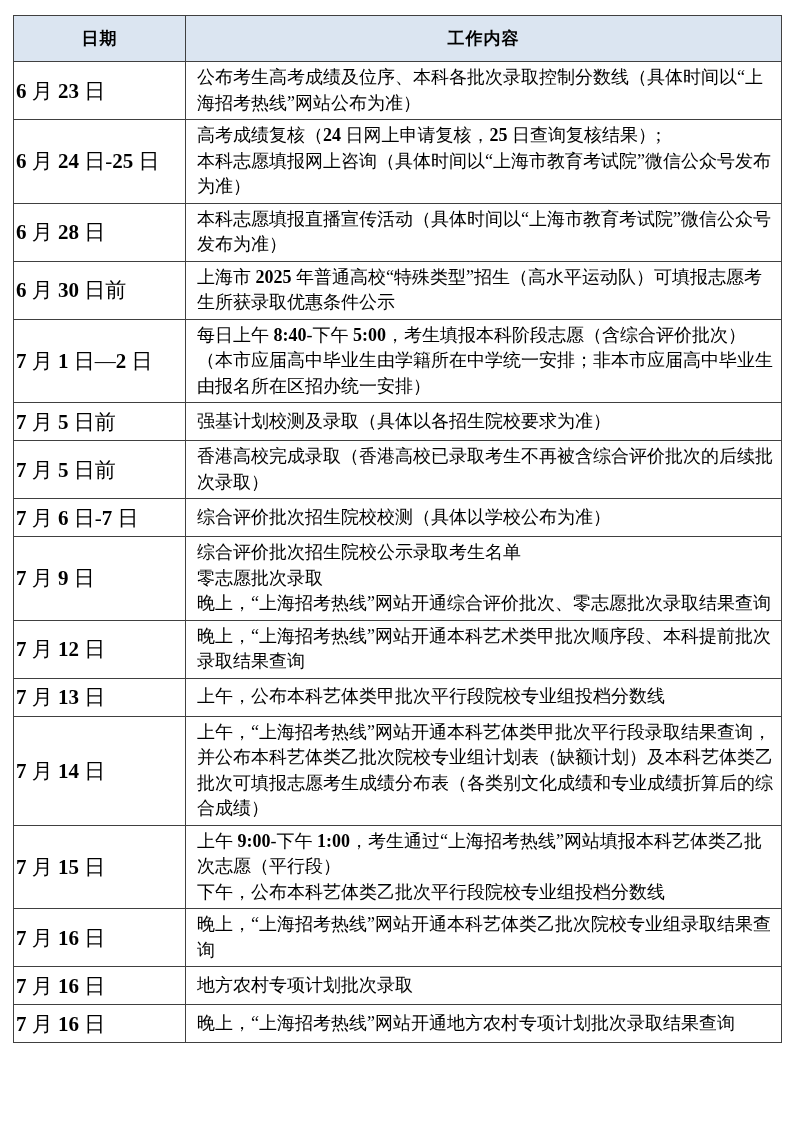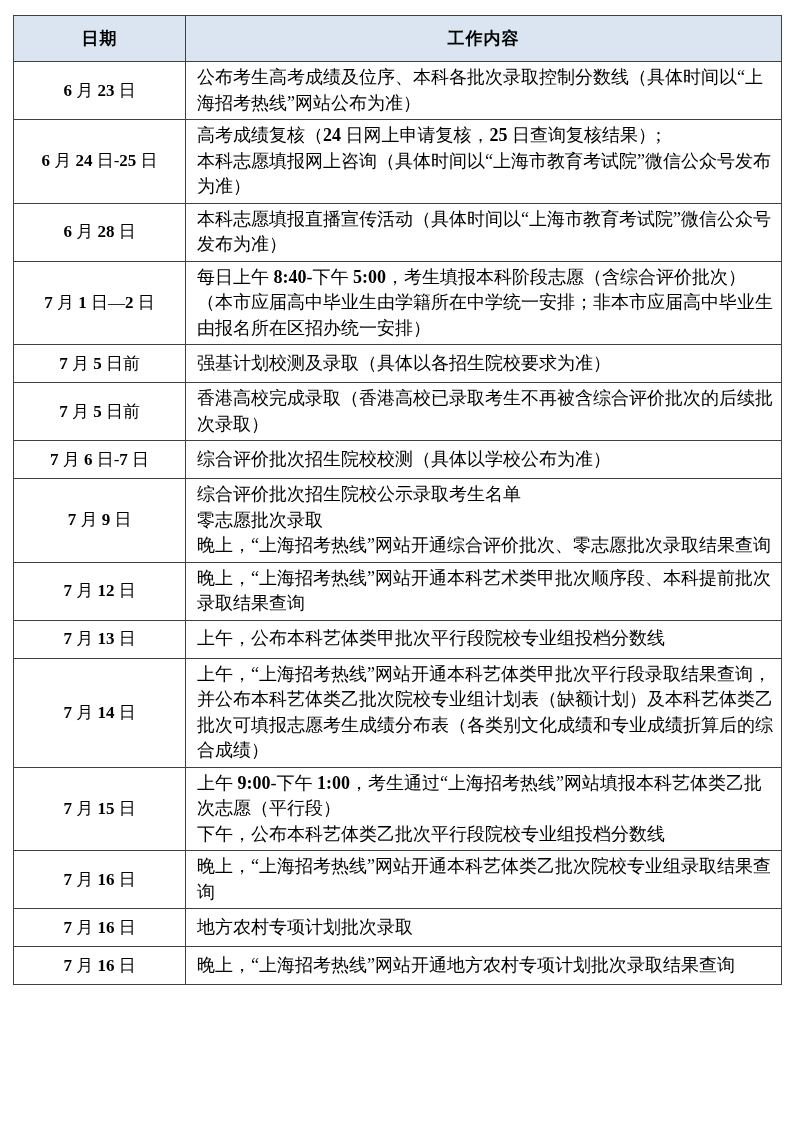--- a/index.html
+++ b/index.html
@@ -36,23 +36,22 @@
   thead th {
     background: var(--header-bg);
     height: 46px;
     font-size: 17px;
     font-weight: bold;
     text-align: center;
     vertical-align: middle;
     letter-spacing: 1px;
   }
   td.date {
-    text-align: center;
     vertical-align: middle;
-    font-size: 17px;
+    font-size: 21px;
     line-height: 24px;
     padding: 2px 2px;
     height: 38px;
   }
   td.content {
     font-size: 18px;
     line-height: 25.5px;
     padding: 3px 8px 3px 11px;
     vertical-align: middle;
     white-space: pre-wrap;
@@ -86,20 +85,24 @@
     <td class="date"><b>6</b> 月 <b>24</b> 日-<b>25</b> 日</td>
     <td class="content">高考成绩复核（<b>24</b> 日网上申请复核，<b>25</b> 日查询复核结果）;
 本科志愿填报网上咨询（具体时间以“上海市教育考试院”微信公众号发布为准）</td>
   </tr>
 
   <tr>
     <td class="date"><b>6</b> 月 <b>28</b> 日</td>
     <td class="content">本科志愿填报直播宣传活动（具体时间以“上海市教育考试院”微信公众号发布为准）</td>
   </tr>
 
+  <tr>
+    <td class="date"><b>6</b> 月 <b>30</b> 日前</td>
+    <td class="content">上海市 <b>2025</b> 年普通高校“特殊类型”招生（高水平运动队）可填报志愿考生所获录取优惠条件公示</td>
+  </tr>
 
   <tr>
     <td class="date"><b>7</b> 月 <b>1</b> 日—<b>2</b> 日</td>
     <td class="content">每日上午 <b>8:40</b>-下午 <b>5:00</b>，考生填报本科阶段志愿（含综合评价批次）（本市应届高中毕业生由学籍所在中学统一安排；非本市应届高中毕业生由报名所在区招办统一安排）</td>
   </tr>
 
 
   <tr>
     <td class="date"><b>7</b> 月 <b>5</b> 日前</td>
     <td class="content">强基计划校测及录取（具体以各招生院校要求为准）</td>

